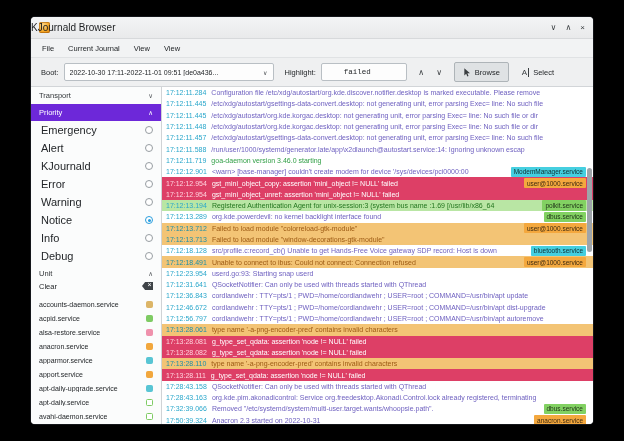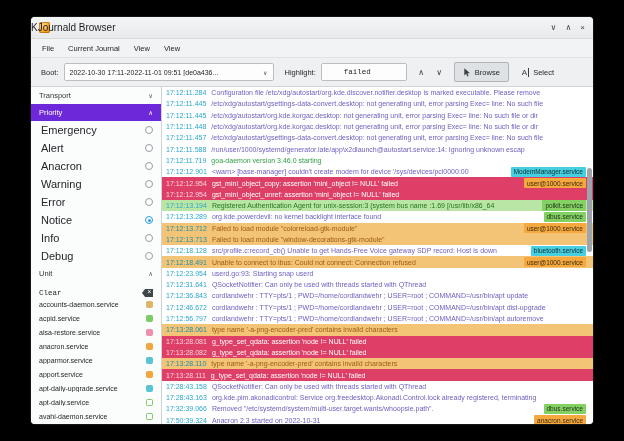--- a/index.html
+++ b/index.html
@@ -56,21 +56,21 @@
   .side-header .chev { margin-left:auto; font-size:6.5px; color:#55595d; }
   .side-header.active { background:#6d28d9; color:#fff; }
   .side-header.active .chev { color:#fff; }
   .side-row { height:18px; flex:none; display:flex; align-items:center; padding:0 8px 0 10px; }
   .side-label { font-size:11px; white-space:nowrap; overflow:hidden; }
   .radio { margin-left:auto; width:8px; height:8px; border:1px solid #979da2; border-radius:50%;
            background:#fff; flex:none; position:relative; }
   .radio.sel { border-color:#2a9ede; }
   .radio.sel::after { content:""; position:absolute; left:1.5px; top:1.5px; width:3.5px; height:3.5px;
                       border-radius:50%; background:#2a9ede; }
-  .clear-row { height:15px; flex:none; display:flex; align-items:flex-end; padding:0 8px;font-family:Liberation Mono, monospace; }
+  .clear-row { height:15px; flex:none; display:flex; align-items:flex-start; padding:0 8px; }
   .clear-label { font-size:7.5px; }
   .clear-icon { margin-left:auto; width:11px; height:8px; background:#3f4448; position:relative;
                 clip-path:polygon(28% 0, 100% 0, 100% 100%, 28% 100%, 0 50%); }
   .clear-icon::after { content:"×"; position:absolute; right:1.5px; top:-1px; color:#fff; font-size:7px; }
   .unit-row { height:14px; flex:none; display:flex; align-items:center; padding:0 8px; }
   .unit-label { font-size:7px; white-space:nowrap; overflow:hidden; }
   .swatch { margin-left:auto; width:7px; height:7px; border-radius:1.5px; border:1px solid; flex:none; }
 
   
   .logview { flex:1; position:relative; background:#fff; overflow:hidden; }
@@ -160,29 +160,29 @@
         <div>
             <div class="side-row">
               <span class="side-label">Emergency</span>
               <span class="radio"></span>
             </div>
             <div class="side-row">
               <span class="side-label">Alert</span>
               <span class="radio"></span>
             </div>
             <div class="side-row">
-              <span class="side-label">Anacron</span>
+              <span class="side-label">KJournald</span>
+              <span class="radio"></span>
+            </div>
+            <div class="side-row">
+              <span class="side-label">Error</span>
               <span class="radio"></span>
             </div>
             <div class="side-row">
               <span class="side-label">Warning</span>
-              <span class="radio"></span>
-            </div>
-            <div class="side-row">
-              <span class="side-label">Error</span>
               <span class="radio"></span>
             </div>
             <div class="side-row">
               <span class="side-label">Notice</span>
               <span class="radio sel"></span>
             </div>
             <div class="side-row">
               <span class="side-label">Info</span>
               <span class="radio"></span>
             </div>

